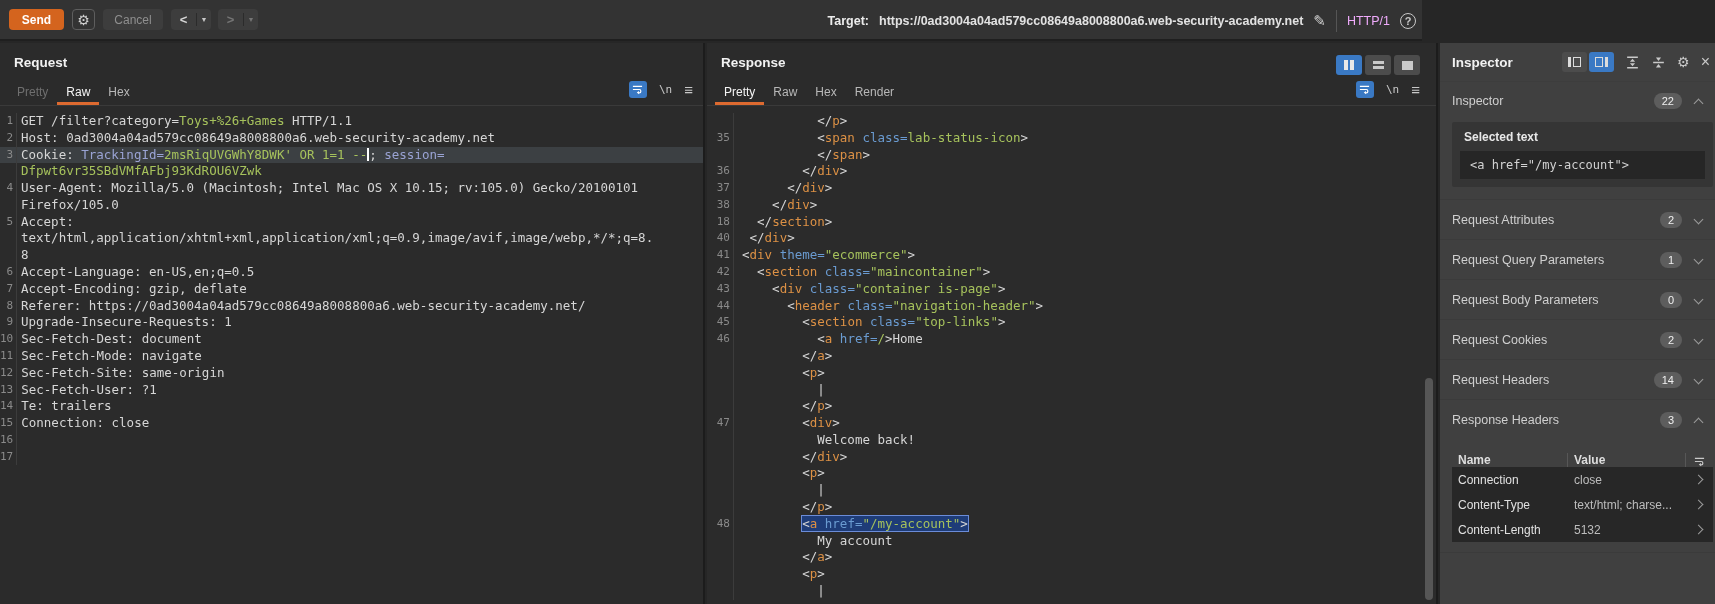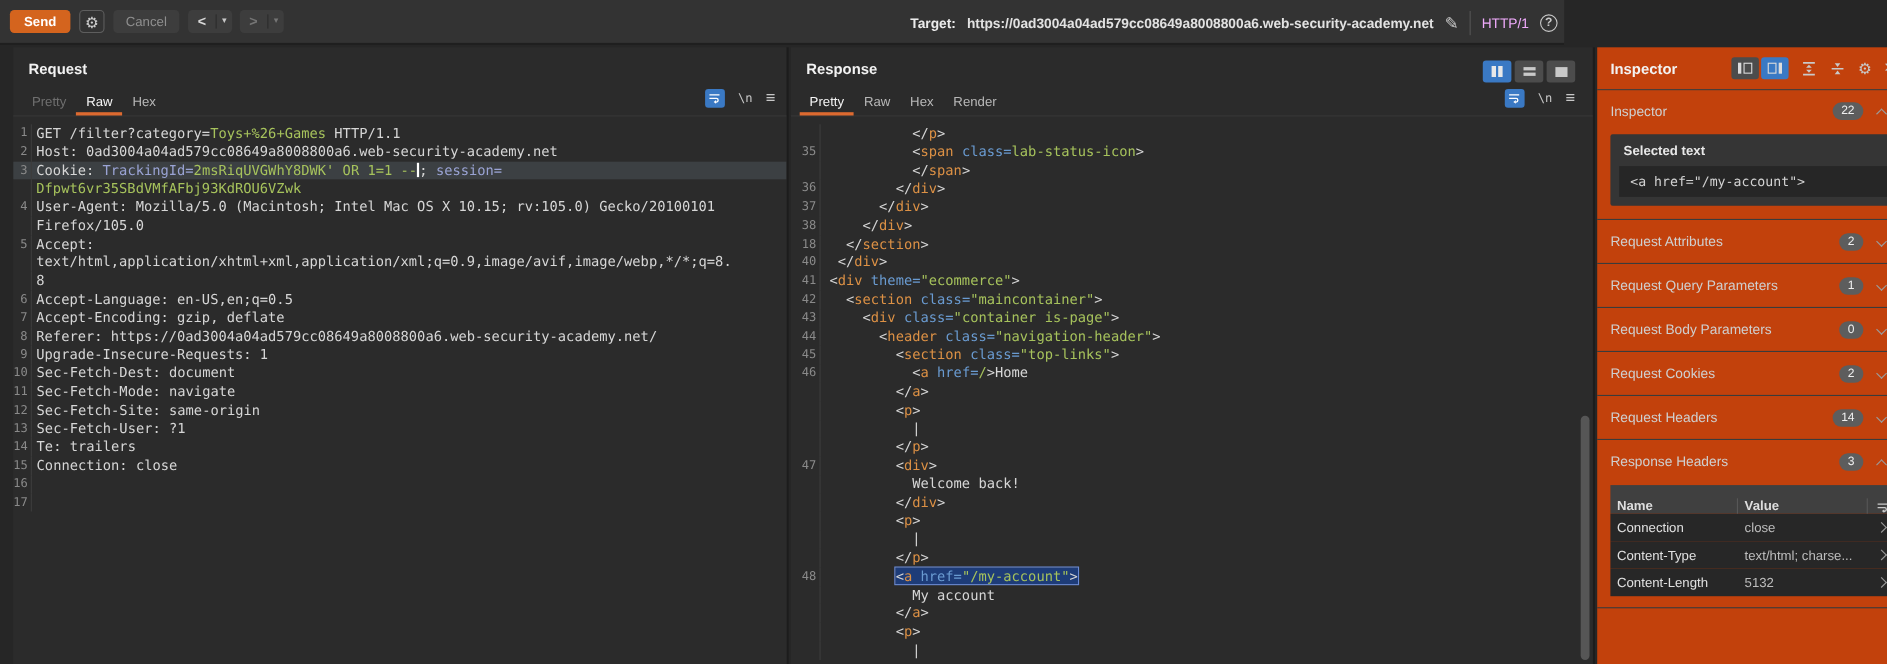--- a/index.html
+++ b/index.html
@@ -23,25 +23,25 @@
   .toolbar-right { position:absolute; right:6px; top:0; height:41px; display:flex; align-items:center; gap:10px; }
   .target-label { font-weight:bold; font-size:12.5px; color:#ececec; }
   .target-url { font-size:12.5px; color:#e2e2e2; font-weight:bold; }
   .pencil { font-size:15px; color:#d0d0d0; }
   .vsep { width:1px; height:22px; background:#555; }
   .httpv { font-size:12.5px; color:#f0abfc; }
   .help-circ { width:16px; height:16px; border:1.5px solid #c8c8c8; border-radius:50%;
     color:#c8c8c8; font-size:11px; font-weight:bold; display:flex; align-items:center; justify-content:center; }
 
   
-  .main { position:absolute; top:43px; left:12px; width:1562px; height:561px;text-decoration:underline; }
+  .main { position:absolute; top:43px; left:0; width:1562px; height:561px;text-decoration:underline; }
   .panel { position:absolute; top:0; bottom:0; background:#2b2b2b; }
   #panel-request  { left:0; width:705px; border-right:2px solid #1c1c1c; }
   #panel-response { left:707px; width:731px; border-right:2px solid #1c1c1c; }
-  #panel-inspector{ left:1440px; width:275px; background:#c2410c; }
+  #panel-inspector{ left:1440px; width:275px; background:#404040; }
 
   .panel-title { margin:12px 0 0 14px; font-size:13.5px; font-weight:bold; color:#f2f2f2; height:18px; }
   .tabs { position:relative; display:flex; align-items:flex-end; height:27px; margin-top:6px;
     border-bottom:1px solid #3a3a3a; padding-left:8px; }
   .tab { padding:5px 9px 6px; font-size:12px; color:#b8b8b8; }
   .tab.active { color:#f5f5f5; padding-bottom:3px; border-bottom:3px solid #dd6a30; }
   .tab.dim { color:#6f6f6f; }
   .editor-tools { position:absolute; top:2px; display:flex; align-items:center; gap:12px; }
   .wrap-btn { width:18px; height:17px; background:#3a79c4; border-radius:3px; display:flex; align-items:center; justify-content:center; }
   .nl-label { font-size:11px; color:#c8c8c8; font-family:"DejaVu Sans Mono", monospace; }

